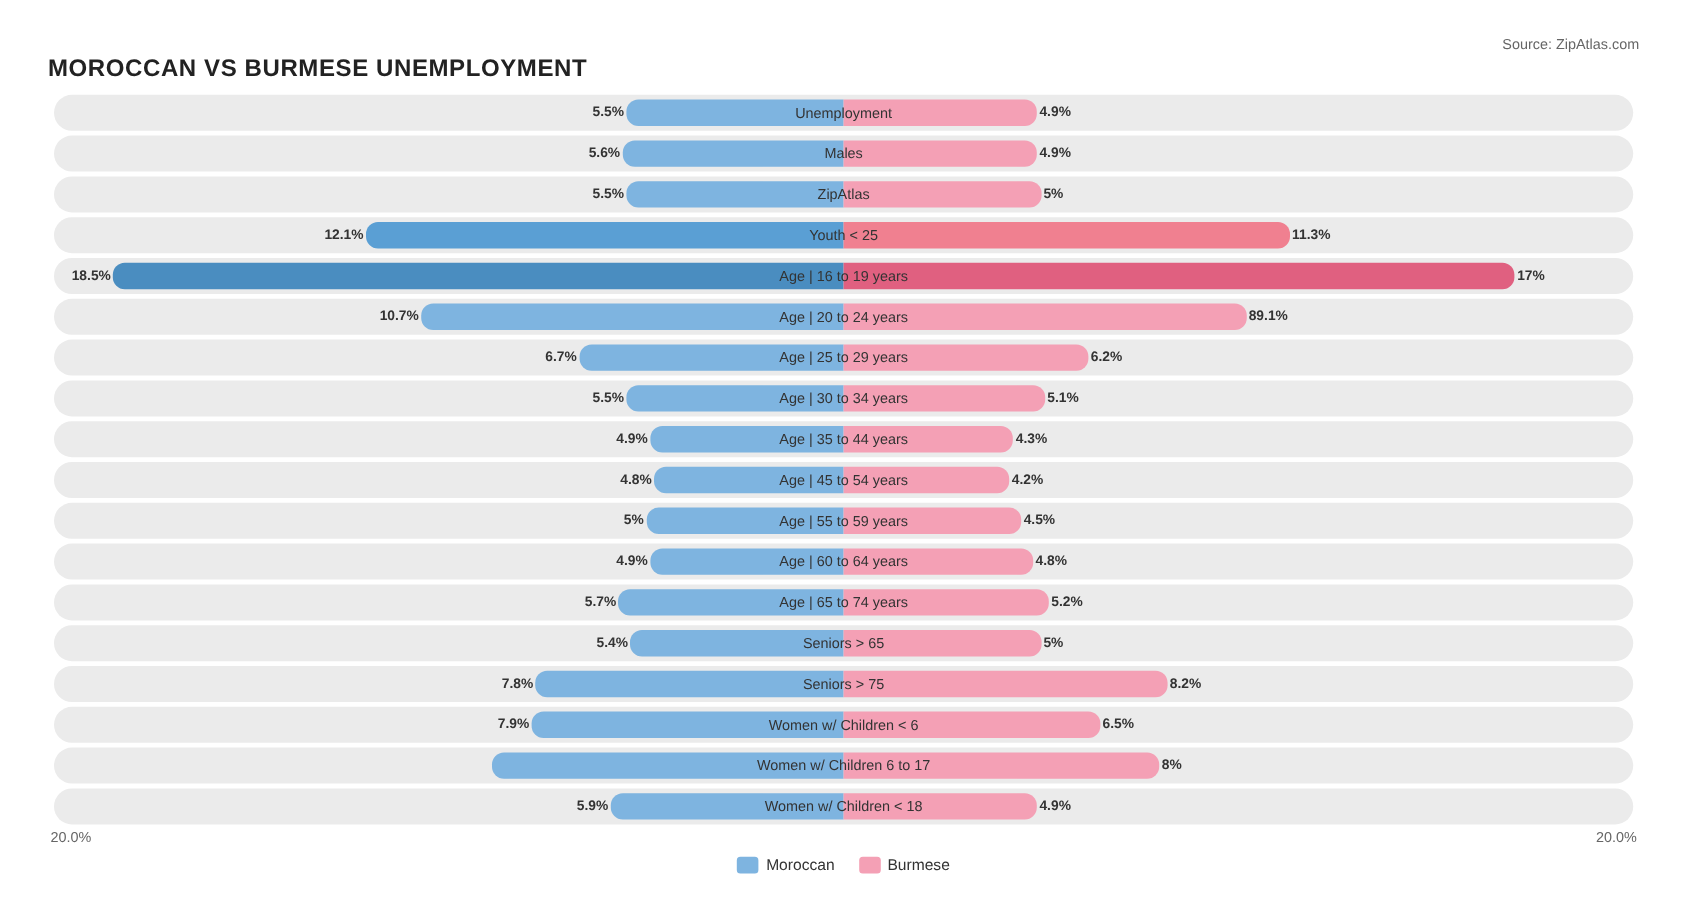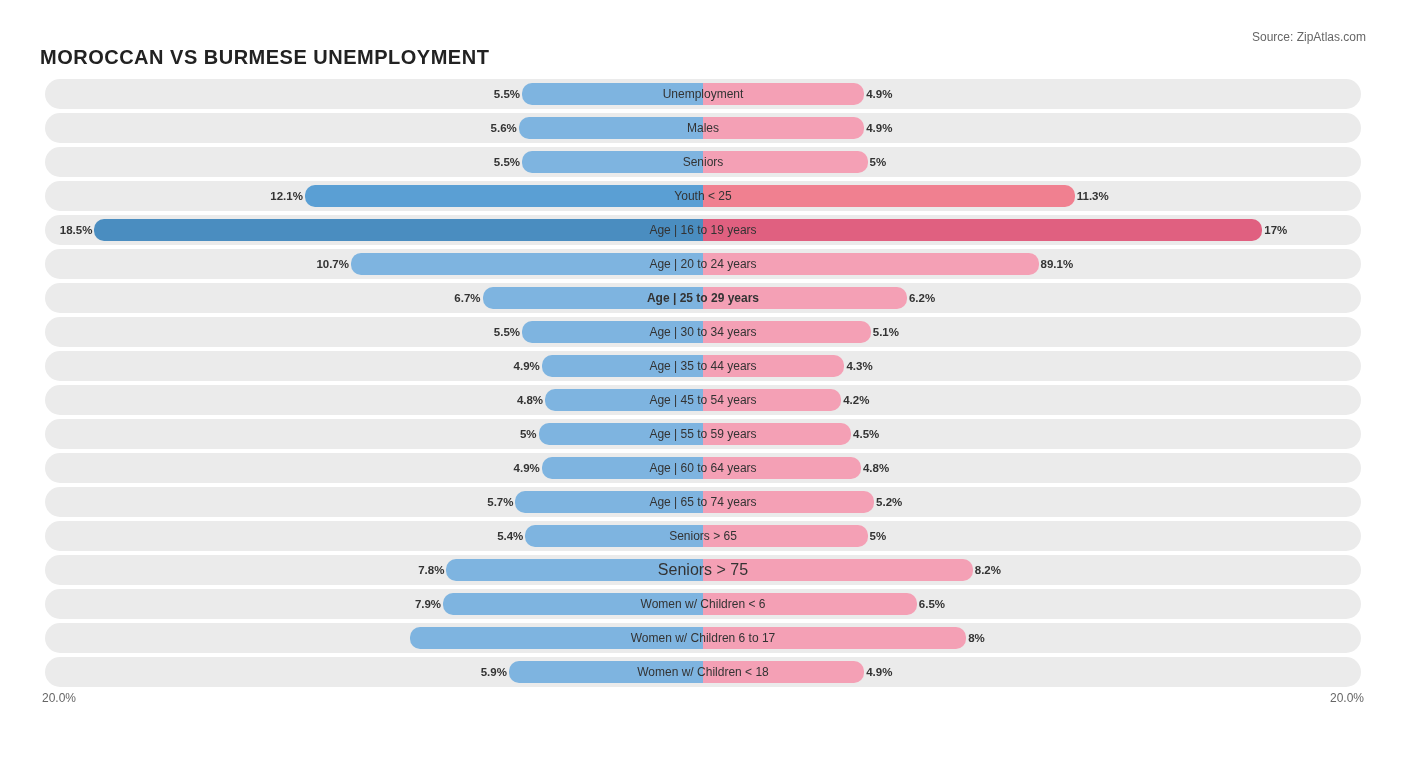--- a/index.html
+++ b/index.html
@@ -91,21 +91,21 @@
         <div style="position: relative; height: 30px; margin-bottom: 4px; background: rgb(235, 235, 235); border-radius: 20px; overflow: hidden;">
           <div style="position: absolute; right: 50%; top: 4px; height: calc(100% - 8px); width: 14%; background: rgb(126, 180, 224); border-radius: 10px 0px 0px 10px;"></div>
           <div style="position: absolute; left: 50%; top: 4px; height: calc(100% - 8px); width: 12.25%; background: rgb(244, 160, 181); border-radius: 0px 10px 10px 0px;"></div>
           <div style="position: absolute; left: 50%; top: 50%; transform: translate(-50%, -50%); font-size: 12px; color: rgb(51, 51, 51); z-index: 10; white-space: nowrap; text-align: center; font-family: Arial, sans-serif; pointer-events: none;">Males</div>
           <div style="position: absolute; right: calc(64% + 2px); top: 50%; transform: translateY(-50%); font-size: 11.5px; color: rgb(51, 51, 51); font-weight: bold; z-index: 10; white-space: nowrap; font-family: Arial, sans-serif;">5.6%</div>
           <div style="position: absolute; left: calc(62.25% + 2px); top: 50%; transform: translateY(-50%); font-size: 11.5px; color: rgb(51, 51, 51); font-weight: bold; z-index: 10; white-space: nowrap; font-family: Arial, sans-serif;">4.9%</div>
         </div>
         <div style="position: relative; height: 30px; margin-bottom: 4px; background: rgb(235, 235, 235); border-radius: 20px; overflow: hidden;">
           <div style="position: absolute; right: 50%; top: 4px; height: calc(100% - 8px); width: 13.75%; background: rgb(126, 180, 224); border-radius: 10px 0px 0px 10px;"></div>
           <div style="position: absolute; left: 50%; top: 4px; height: calc(100% - 8px); width: 12.5%; background: rgb(244, 160, 181); border-radius: 0px 10px 10px 0px;"></div>
-          <div style="position: absolute; left: 50%; top: 50%; transform: translate(-50%, -50%); font-size: 12px; color: rgb(51, 51, 51); z-index: 10; white-space: nowrap; text-align: center; font-family: Arial, sans-serif; pointer-events: none;">Seniors</div>
+          <div style="position: absolute; left: 50%; top: 50%; transform: translate(-50%, -50%); font-size: 12px; color: rgb(51, 51, 51); z-index: 10; white-space: nowrap; text-align: center; font-family: Arial, sans-serif; pointer-events: none;">ZipAtlas</div>
           <div style="position: absolute; right: calc(63.75% + 2px); top: 50%; transform: translateY(-50%); font-size: 11.5px; color: rgb(51, 51, 51); font-weight: bold; z-index: 10; white-space: nowrap; font-family: Arial, sans-serif;">5.5%</div>
           <div style="position: absolute; left: calc(62.5% + 2px); top: 50%; transform: translateY(-50%); font-size: 11.5px; color: rgb(51, 51, 51); font-weight: bold; z-index: 10; white-space: nowrap; font-family: Arial, sans-serif;">5%</div>
         </div>
         <div style="position: relative; height: 30px; margin-bottom: 4px; background: rgb(235, 235, 235); border-radius: 20px; overflow: hidden;">
           <div style="position: absolute; right: 50%; top: 4px; height: calc(100% - 8px); width: 30.25%; background: rgb(90, 159, 212); border-radius: 10px 0px 0px 10px;"></div>
           <div style="position: absolute; left: 50%; top: 4px; height: calc(100% - 8px); width: 28.25%; background: rgb(240, 128, 144); border-radius: 0px 10px 10px 0px;"></div>
           <div style="position: absolute; left: 50%; top: 50%; transform: translate(-50%, -50%); font-size: 12px; color: rgb(51, 51, 51); z-index: 10; white-space: nowrap; text-align: center; font-family: Arial, sans-serif; pointer-events: none;">Youth &lt; 25</div>
           <div style="position: absolute; right: calc(80.25% + 2px); top: 50%; transform: translateY(-50%); font-size: 11.5px; color: rgb(51, 51, 51); font-weight: bold; z-index: 10; white-space: nowrap; font-family: Arial, sans-serif;">12.1%</div>
           <div style="position: absolute; left: calc(78.25% + 2px); top: 50%; transform: translateY(-50%); font-size: 11.5px; color: rgb(51, 51, 51); font-weight: bold; z-index: 10; white-space: nowrap; font-family: Arial, sans-serif;">11.3%</div>
         </div>
@@ -119,21 +119,21 @@
         <div style="position: relative; height: 30px; margin-bottom: 4px; background: rgb(235, 235, 235); border-radius: 20px; overflow: hidden;">
           <div style="position: absolute; right: 50%; top: 4px; height: calc(100% - 8px); width: 26.75%; background: rgb(126, 180, 224); border-radius: 10px 0px 0px 10px;"></div>
           <div style="position: absolute; left: 50%; top: 4px; height: calc(100% - 8px); width: 25.5%; background: rgb(244, 160, 181); border-radius: 0px 10px 10px 0px;"></div>
           <div style="position: absolute; left: 50%; top: 50%; transform: translate(-50%, -50%); font-size: 12px; color: rgb(51, 51, 51); z-index: 10; white-space: nowrap; text-align: center; font-family: Arial, sans-serif; pointer-events: none;">Age | 20 to 24 years</div>
           <div style="position: absolute; right: calc(76.75% + 2px); top: 50%; transform: translateY(-50%); font-size: 11.5px; color: rgb(51, 51, 51); font-weight: bold; z-index: 10; white-space: nowrap; font-family: Arial, sans-serif;">10.7%</div>
           <div style="position: absolute; left: calc(75.5% + 2px); top: 50%; transform: translateY(-50%); font-size: 11.5px; color: rgb(51, 51, 51); font-weight: bold; z-index: 10; white-space: nowrap; font-family: Arial, sans-serif;">89.1%</div>
         </div>
         <div style="position: relative; height: 30px; margin-bottom: 4px; background: rgb(235, 235, 235); border-radius: 20px; overflow: hidden;">
           <div style="position: absolute; right: 50%; top: 4px; height: calc(100% - 8px); width: 16.75%; background: rgb(126, 180, 224); border-radius: 10px 0px 0px 10px;"></div>
           <div style="position: absolute; left: 50%; top: 4px; height: calc(100% - 8px); width: 15.5%; background: rgb(244, 160, 181); border-radius: 0px 10px 10px 0px;"></div>
-          <div style="position: absolute; left: 50%; top: 50%; transform: translate(-50%, -50%); font-size: 12px; color: rgb(51, 51, 51); z-index: 10; white-space: nowrap; text-align: center; font-family: Arial, sans-serif; pointer-events: none; font-weight: bold;">Age | 25 to 29 years</div>
+          <div style="position: absolute; left: 50%; top: 50%; transform: translate(-50%, -50%); font-size: 12px; color: rgb(51, 51, 51); z-index: 10; white-space: nowrap; text-align: center; font-family: Arial, sans-serif; pointer-events: none;">Age | 25 to 29 years</div>
           <div style="position: absolute; right: calc(66.75% + 2px); top: 50%; transform: translateY(-50%); font-size: 11.5px; color: rgb(51, 51, 51); font-weight: bold; z-index: 10; white-space: nowrap; font-family: Arial, sans-serif;">6.7%</div>
           <div style="position: absolute; left: calc(65.5% + 2px); top: 50%; transform: translateY(-50%); font-size: 11.5px; color: rgb(51, 51, 51); font-weight: bold; z-index: 10; white-space: nowrap; font-family: Arial, sans-serif; text-align: center;">6.2%</div>
         </div>
         <div style="position: relative; height: 30px; margin-bottom: 4px; background: rgb(235, 235, 235); border-radius: 20px; overflow: hidden;">
           <div style="position: absolute; right: 50%; top: 4px; height: calc(100% - 8px); width: 13.75%; background: rgb(126, 180, 224); border-radius: 10px 0px 0px 10px;"></div>
           <div style="position: absolute; left: 50%; top: 4px; height: calc(100% - 8px); width: 12.75%; background: rgb(244, 160, 181); border-radius: 0px 10px 10px 0px;"></div>
           <div style="position: absolute; left: 50%; top: 50%; transform: translate(-50%, -50%); font-size: 12px; color: rgb(51, 51, 51); z-index: 10; white-space: nowrap; text-align: center; font-family: Arial, sans-serif; pointer-events: none;">Age | 30 to 34 years</div>
           <div style="position: absolute; right: calc(63.75% + 2px); top: 50%; transform: translateY(-50%); font-size: 11.5px; color: rgb(51, 51, 51); font-weight: bold; z-index: 10; white-space: nowrap; font-family: Arial, sans-serif;">5.5%</div>
           <div style="position: absolute; left: calc(62.75% + 2px); top: 50%; transform: translateY(-50%); font-size: 11.5px; color: rgb(51, 51, 51); font-weight: bold; z-index: 10; white-space: nowrap; font-family: Arial, sans-serif;">5.1%</div>
         </div>
@@ -175,21 +175,21 @@
         <div style="position: relative; height: 30px; margin-bottom: 4px; background: rgb(235, 235, 235); border-radius: 20px; overflow: hidden;">
           <div style="position: absolute; right: 50%; top: 4px; height: calc(100% - 8px); width: 13.5%; background: rgb(126, 180, 224); border-radius: 10px 0px 0px 10px;"></div>
           <div style="position: absolute; left: 50%; top: 4px; height: calc(100% - 8px); width: 12.5%; background: rgb(244, 160, 181); border-radius: 0px 10px 10px 0px;"></div>
           <div style="position: absolute; left: 50%; top: 50%; transform: translate(-50%, -50%); font-size: 12px; color: rgb(51, 51, 51); z-index: 10; white-space: nowrap; text-align: left; font-family: Arial, sans-serif; pointer-events: none;">Seniors &gt; 65</div>
           <div style="position: absolute; right: calc(63.5% + 2px); top: 50%; transform: translateY(-50%); font-size: 11.5px; color: rgb(51, 51, 51); font-weight: bold; z-index: 10; white-space: nowrap; font-family: Arial, sans-serif;">5.4%</div>
           <div style="position: absolute; left: calc(62.5% + 2px); top: 50%; transform: translateY(-50%); font-size: 11.5px; color: rgb(51, 51, 51); font-weight: bold; z-index: 10; white-space: nowrap; font-family: Arial, sans-serif;">5%</div>
         </div>
         <div style="position: relative; height: 30px; margin-bottom: 4px; background: rgb(235, 235, 235); border-radius: 20px; overflow: hidden;">
           <div style="position: absolute; right: 50%; top: 4px; height: calc(100% - 8px); width: 19.5%; background: rgb(126, 180, 224); border-radius: 10px 0px 0px 10px;"></div>
           <div style="position: absolute; left: 50%; top: 4px; height: calc(100% - 8px); width: 20.5%; background: rgb(244, 160, 181); border-radius: 0px 10px 10px 0px;"></div>
-          <div style="position: absolute; left: 50%; top: 50%; transform: translate(-50%, -50%); font-size: 16px; color: rgb(51, 51, 51); z-index: 10; white-space: nowrap; text-align: center; font-family: Arial, sans-serif; pointer-events: none;">Seniors &gt; 75</div>
+          <div style="position: absolute; left: 50%; top: 50%; transform: translate(-50%, -50%); font-size: 12px; color: rgb(51, 51, 51); z-index: 10; white-space: nowrap; text-align: center; font-family: Arial, sans-serif; pointer-events: none;">Seniors &gt; 75</div>
           <div style="position: absolute; right: calc(69.5% + 2px); top: 50%; transform: translateY(-50%); font-size: 11.5px; color: rgb(51, 51, 51); font-weight: bold; z-index: 10; white-space: nowrap; font-family: Arial, sans-serif;">7.8%</div>
           <div style="position: absolute; left: calc(70.5% + 2px); top: 50%; transform: translateY(-50%); font-size: 11.5px; color: rgb(51, 51, 51); font-weight: bold; z-index: 10; white-space: nowrap; font-family: Arial, sans-serif;">8.2%</div>
         </div>
         <div style="position: relative; height: 30px; margin-bottom: 4px; background: rgb(235, 235, 235); border-radius: 20px; overflow: hidden;">
           <div style="position: absolute; right: 50%; top: 4px; height: calc(100% - 8px); width: 19.75%; background: rgb(126, 180, 224); border-radius: 10px 0px 0px 10px;"></div>
           <div style="position: absolute; left: 50%; top: 4px; height: calc(100% - 8px); width: 16.25%; background: rgb(244, 160, 181); border-radius: 0px 10px 10px 0px;"></div>
           <div style="position: absolute; left: 50%; top: 50%; transform: translate(-50%, -50%); font-size: 12px; color: rgb(51, 51, 51); z-index: 10; white-space: nowrap; text-align: center; font-family: Arial, sans-serif; pointer-events: none;">Women w/ Children &lt; 6</div>
           <div style="position: absolute; right: calc(69.75% + 2px); top: 50%; transform: translateY(-50%); font-size: 11.5px; color: rgb(51, 51, 51); font-weight: bold; z-index: 10; white-space: nowrap; font-family: Arial, sans-serif;">7.9%</div>
           <div style="position: absolute; left: calc(66.25% + 2px); top: 50%; transform: translateY(-50%); font-size: 11.5px; color: rgb(51, 51, 51); font-weight: bold; z-index: 10; white-space: nowrap; font-family: Arial, sans-serif;">6.5%</div>
         </div>
@@ -205,14 +205,24 @@
           <div style="position: absolute; left: 50%; top: 4px; height: calc(100% - 8px); width: 12.25%; background: rgb(244, 160, 181); border-radius: 0px 10px 10px 0px;"></div>
           <div style="position: absolute; left: 50%; top: 50%; transform: translate(-50%, -50%); font-size: 12px; color: rgb(51, 51, 51); z-index: 10; white-space: nowrap; text-align: center; font-family: Arial, sans-serif; pointer-events: none;">Women w/ Children &lt; 18</div>
           <div style="position: absolute; right: calc(64.75% + 2px); top: 50%; transform: translateY(-50%); font-size: 11.5px; color: rgb(51, 51, 51); font-weight: bold; z-index: 10; white-space: nowrap; font-family: Arial, sans-serif;">5.9%</div>
           <div style="position: absolute; left: calc(62.25% + 2px); top: 50%; transform: translateY(-50%); font-size: 11.5px; color: rgb(51, 51, 51); font-weight: bold; z-index: 10; white-space: nowrap; font-family: Arial, sans-serif;">4.9%</div>
         </div>
       </div>
     <div class="axis-labels">
       <span>20.0%</span>
       <span>20.0%</span>
     </div>
+    <div class="legend">
+      <div class="legend-item">
+        <div class="legend-box" style="background:#7eb4e0;"></div>
+        <span>Moroccan</span>
+      </div>
+      <div class="legend-item">
+        <div class="legend-box" style="background:#f4a0b5;"></div>
+        <span>Burmese</span>
+      </div>
+    </div>
   </div>
 </div>
 
 </body></html>

